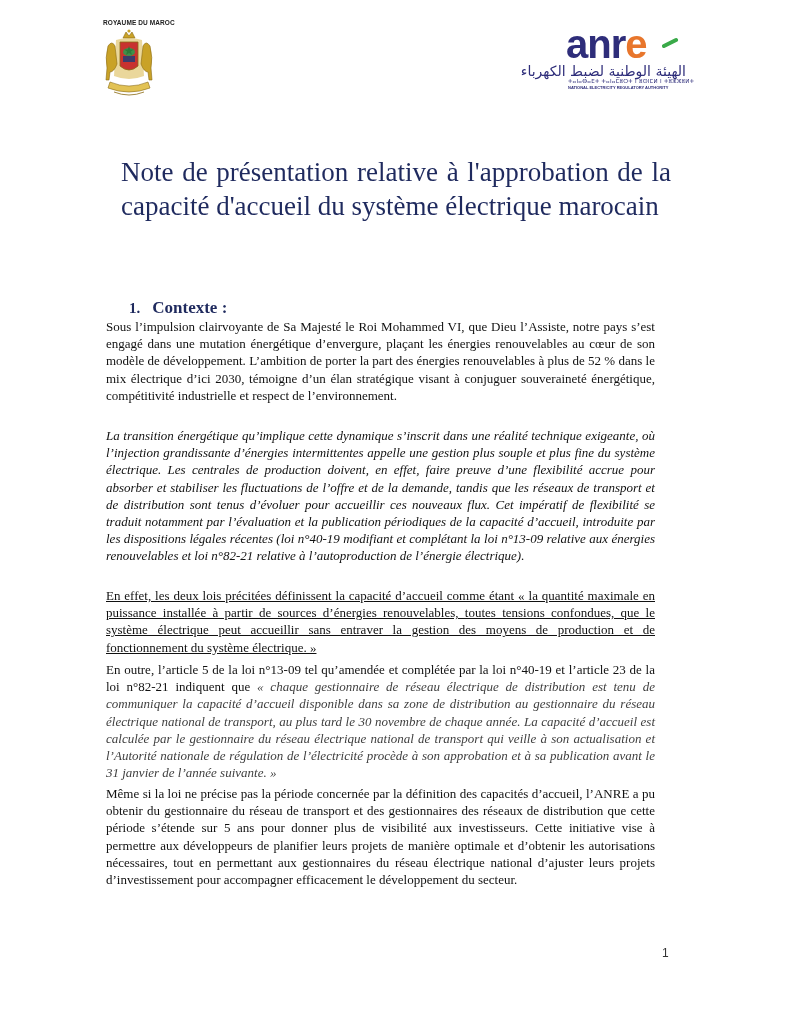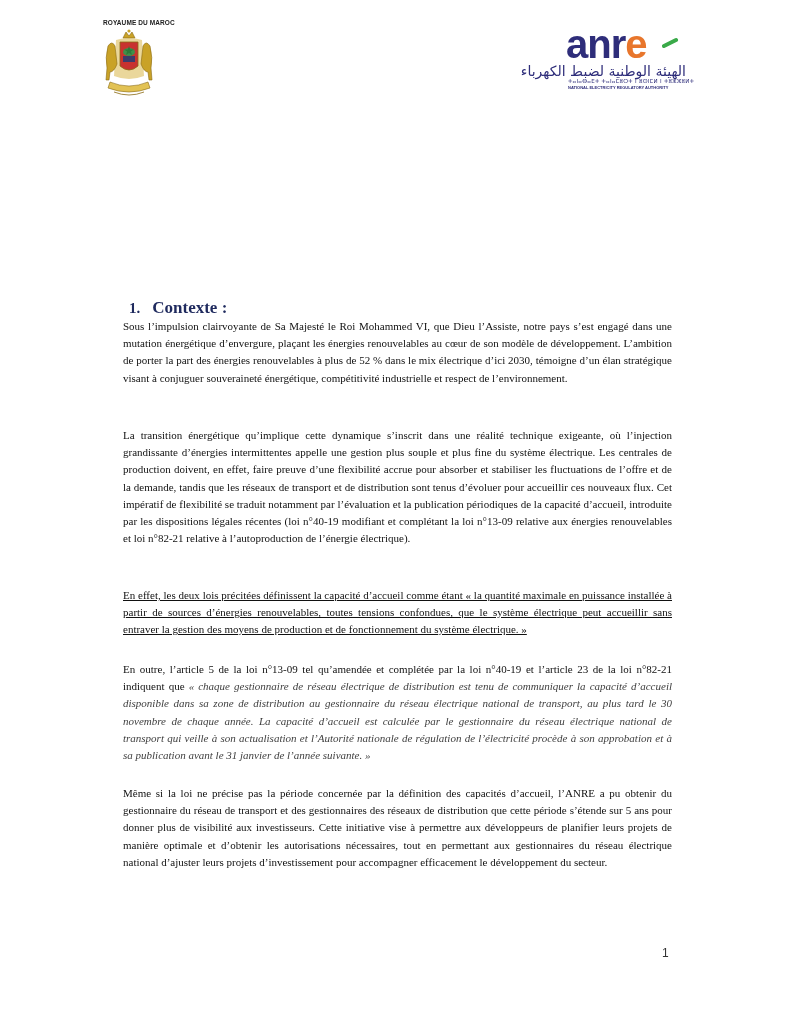--- a/index.html
+++ b/index.html
@@ -42,26 +42,26 @@
     }
 
     .section-heading {
       position: absolute; left: 121px; top: 290px;
       font-family: "Liberation Serif", serif; font-size: 17px; font-weight: bold;
       color: #1f2a5e; margin: 8px;
     }
     .section-heading .num { margin-right: 12px; font-size: 15px; }
 
     .body-text {
-      position: absolute; left: 123px; width: 549px;
-      font-family: "Liberation Serif", serif; font-size: 11px; line-height: 17.2px;
+      position: absolute; left: 106px; width: 549px;
+      font-family: "Liberation Serif", serif; font-size: 13px; line-height: 17.2px;
       color: #111; text-align: justify; margin: 0;
     }
     .p1 { top: 318px; }
-    .p2 { top: 427px; }
+    .p2 { top: 427px; font-style: italic; }
     .p3 { top: 587px; text-decoration: underline; }
     .p4 { top: 661px; }
     .p5 { top: 785px; }
     .quote { font-style: italic; color: #404040; }
 
     .page-number {
       position: absolute; left: 662px; top: 946px;
       font-family: "Liberation Sans", sans-serif; font-size: 12px; color: #333;
     }
   </style>
@@ -96,20 +96,21 @@
       <span>anr</span><span style="color:#e8762c;">e</span>
     </div>
     <svg style="position:absolute; left:96px; top:8px; width:18px; height:14px;" viewBox="0 0 18 14">
       <path d="M2 10 L14 4" stroke="#3aaa49" stroke-width="4" stroke-linecap="round"></path>
     </svg>
     <div class="anre-arabic">الهيئة الوطنية لضبط الكهرباء</div>
     <div class="anre-tifinagh">ⵜⴰⵏⴰⴱⴰⴹⵜ ⵜⴰⵏⴰⵎⵓⵔⵜ ⵏ ⵓⵙⵏⵎⵍ ⵏ ⵜⵓⵣⵣⵓⵍⵜ</div>
     <div class="anre-english">NATIONAL ELECTRICITY REGULATORY AUTHORITY</div>
   </div>
 
+  <h1 class="doc-title">Note de présentation relative à l'approbation de la capacité d'accueil du système électrique marocain</h1>
 
   <h2 class="section-heading">
     <span class="num">1.</span><span>Contexte :</span>
   </h2>
 
   <p class="body-text p1">Sous l’impulsion clairvoyante de Sa Majesté le Roi Mohammed VI, que Dieu l’Assiste, notre pays s’est engagé dans une mutation énergétique d’envergure, plaçant les énergies renouvelables au cœur de son modèle de développement. L’ambition de porter la part des énergies renouvelables à plus de 52 % dans le mix électrique d’ici 2030, témoigne d’un élan stratégique visant à conjuguer souveraineté énergétique, compétitivité industrielle et respect de l’environnement.</p>
   <p class="body-text p2">La transition énergétique qu’implique cette dynamique s’inscrit dans une réalité technique exigeante, où l’injection grandissante d’énergies intermittentes appelle une gestion plus souple et plus fine du système électrique. Les centrales de production doivent, en effet, faire preuve d’une flexibilité accrue pour absorber et stabiliser les fluctuations de l’offre et de la demande, tandis que les réseaux de transport et de distribution sont tenus d’évoluer pour accueillir ces nouveaux flux. Cet impératif de flexibilité se traduit notamment par l’évaluation et la publication périodiques de la capacité d’accueil, introduite par les dispositions légales récentes (loi n°40-19 modifiant et complétant la loi n°13-09 relative aux énergies renouvelables et loi n°82-21 relative à l’autoproduction de l’énergie électrique).</p>
   <p class="body-text p3">En effet, les deux lois précitées définissent la capacité d’accueil comme étant « la quantité maximale en puissance installée à partir de sources d’énergies renouvelables, toutes tensions confondues, que le système électrique peut accueillir sans entraver la gestion des moyens de production et de fonctionnement du système électrique. »</p>
   <p class="body-text p4"><span>En outre, l’article 5 de la loi n°13-09 tel qu’amendée et complétée par la loi n°40-19 et l’article 23 de la loi n°82-21 indiquent que </span><span class="quote">« chaque gestionnaire de réseau électrique de distribution est tenu de communiquer la capacité d’accueil disponible dans sa zone de distribution au gestionnaire du réseau électrique national de transport, au plus tard le 30 novembre de chaque année. La capacité d’accueil est calculée par le gestionnaire du réseau électrique national de transport qui veille à son actualisation et l’Autorité nationale de régulation de l’électricité procède à son approbation et à sa publication avant le 31 janvier de l’année suivante. »</span></p>
   <p class="body-text p5">Même si la loi ne précise pas la période concernée par la définition des capacités d’accueil, l’ANRE a pu obtenir du gestionnaire du réseau de transport et des gestionnaires des réseaux de distribution que cette période s’étende sur 5 ans pour donner plus de visibilité aux investisseurs. Cette initiative vise à permettre aux développeurs de planifier leurs projets de manière optimale et d’obtenir les autorisations nécessaires, tout en permettant aux gestionnaires du réseau électrique national d’ajuster leurs projets d’investissement pour accompagner efficacement le développement du secteur.</p>

